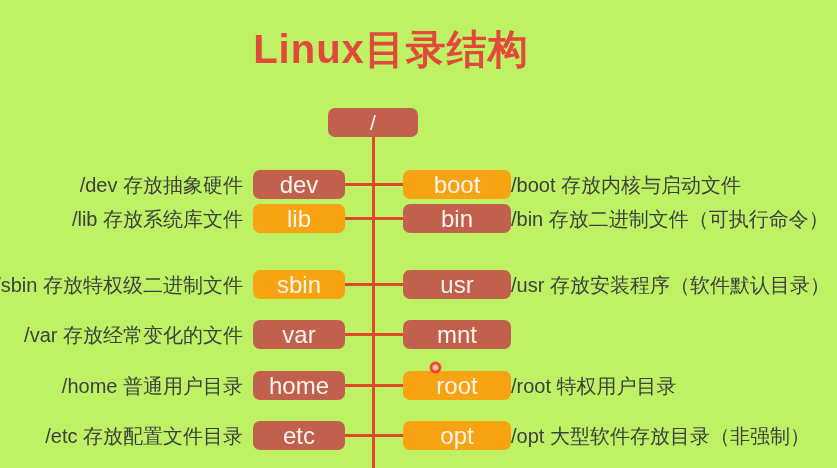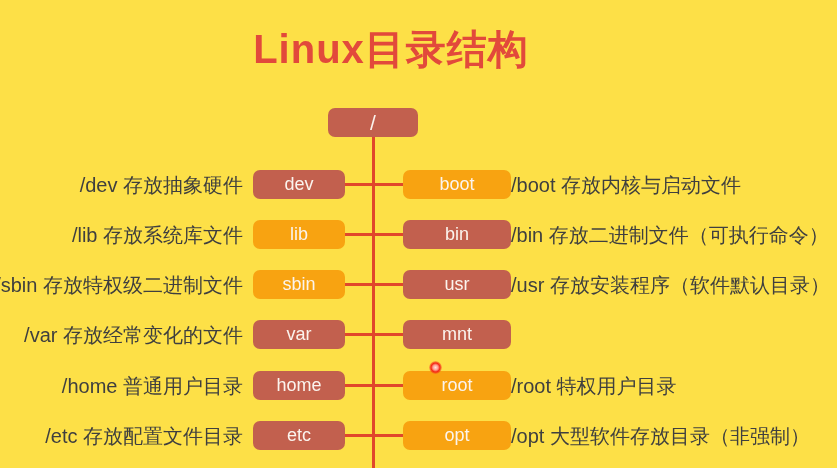--- a/index.html
+++ b/index.html
@@ -1,19 +1,19 @@
 <!DOCTYPE html>
 <html style="--title_red: #E2493B; --line_red: #E1472B; --terracotta: #C2604E; --orange: #F8A311; --node_text: #FBF4EE; --label_text: #3F3F3F;"><head>
 <meta charset="utf-8">
 <style>
   html,body{margin:0;padding:0;background:#ffffff;}
   .stage{
     position:relative;
     width:837px;height:468px;
-    background:#fde047;
+    background:#bef264;
     overflow:hidden;
     font-family:"Liberation Sans", sans-serif;
   }
   .title{
     position:absolute;
     top:22px;left:391px;
     transform:translateX(-50%);
     margin:0;
     font-size:40px;
     font-weight:bold;
@@ -25,21 +25,21 @@
     position:absolute;
     left:372px;top:136px;bottom:0;
     width:3px;
     background:var(--line_red);
   }
   .node{
     position:absolute;
     height:29px;
     border-radius:7px;
     color:var(--node_text);
-    font-size:18px;
+    font-size:24px;
     line-height:29px;
     text-align:center;
     z-index:2;
   }
   .c-terracotta{background:var(--terracotta);}
   .c-orange{background:var(--orange);}
   .root-node{
     left:328px;top:108px;width:90px;
     font-size:21px;
   }
@@ -91,21 +91,21 @@
   <div class="node root-node c-terracotta">/</div>
 
   <div class="row" style="top:170px">
     <div class="connector"></div>
     <div class="desc desc-left">/dev 存放抽象硬件</div>
     <div class="node node-left c-terracotta">dev</div>
     <div class="node node-right c-orange">boot</div>
     <div class="desc desc-right">/boot 存放内核与启动文件</div>
   </div>
 
-  <div class="row" style="top:220px">
+  <div class="row" style="top:204px">
     <div class="connector"></div>
     <div class="desc desc-left">/lib 存放系统库文件</div>
     <div class="node node-left c-orange">lib</div>
     <div class="node node-right c-terracotta">bin</div>
     <div class="desc desc-right">/bin 存放二进制文件（可执行命令）</div>
   </div>
 
   <div class="row" style="top:270px">
     <div class="connector"></div>
     <div class="desc desc-left">/sbin 存放特权级二进制文件</div>

